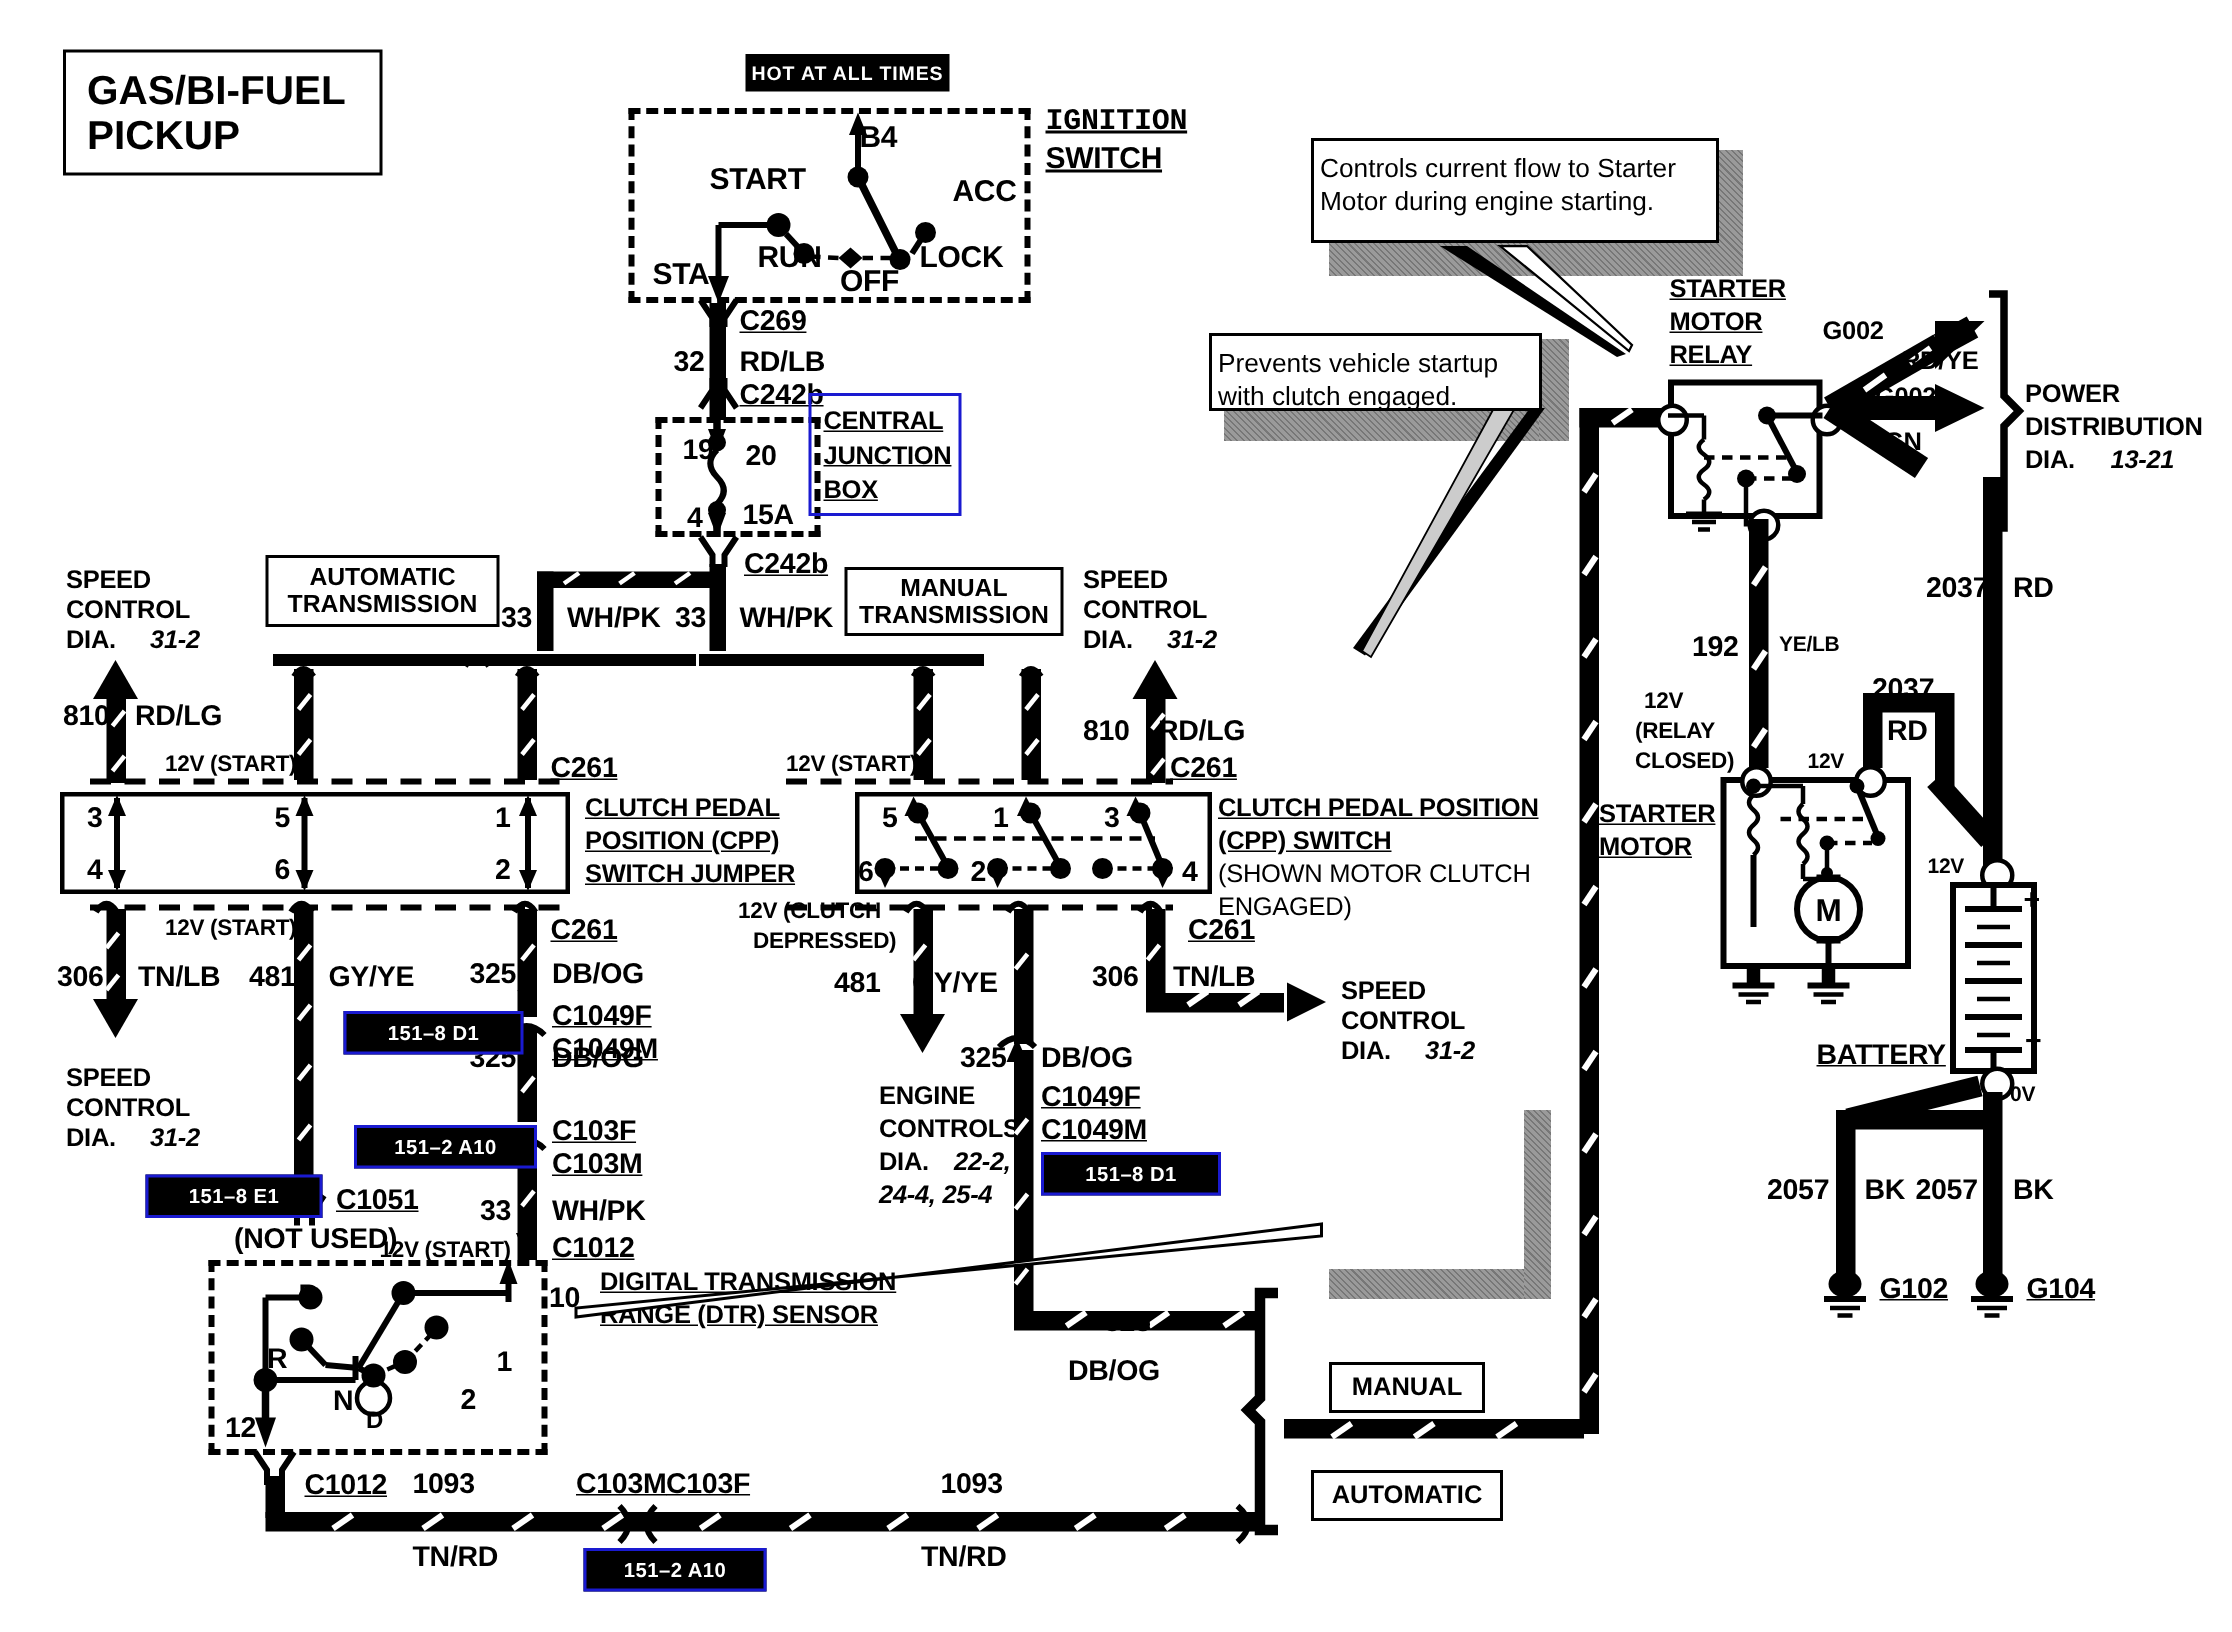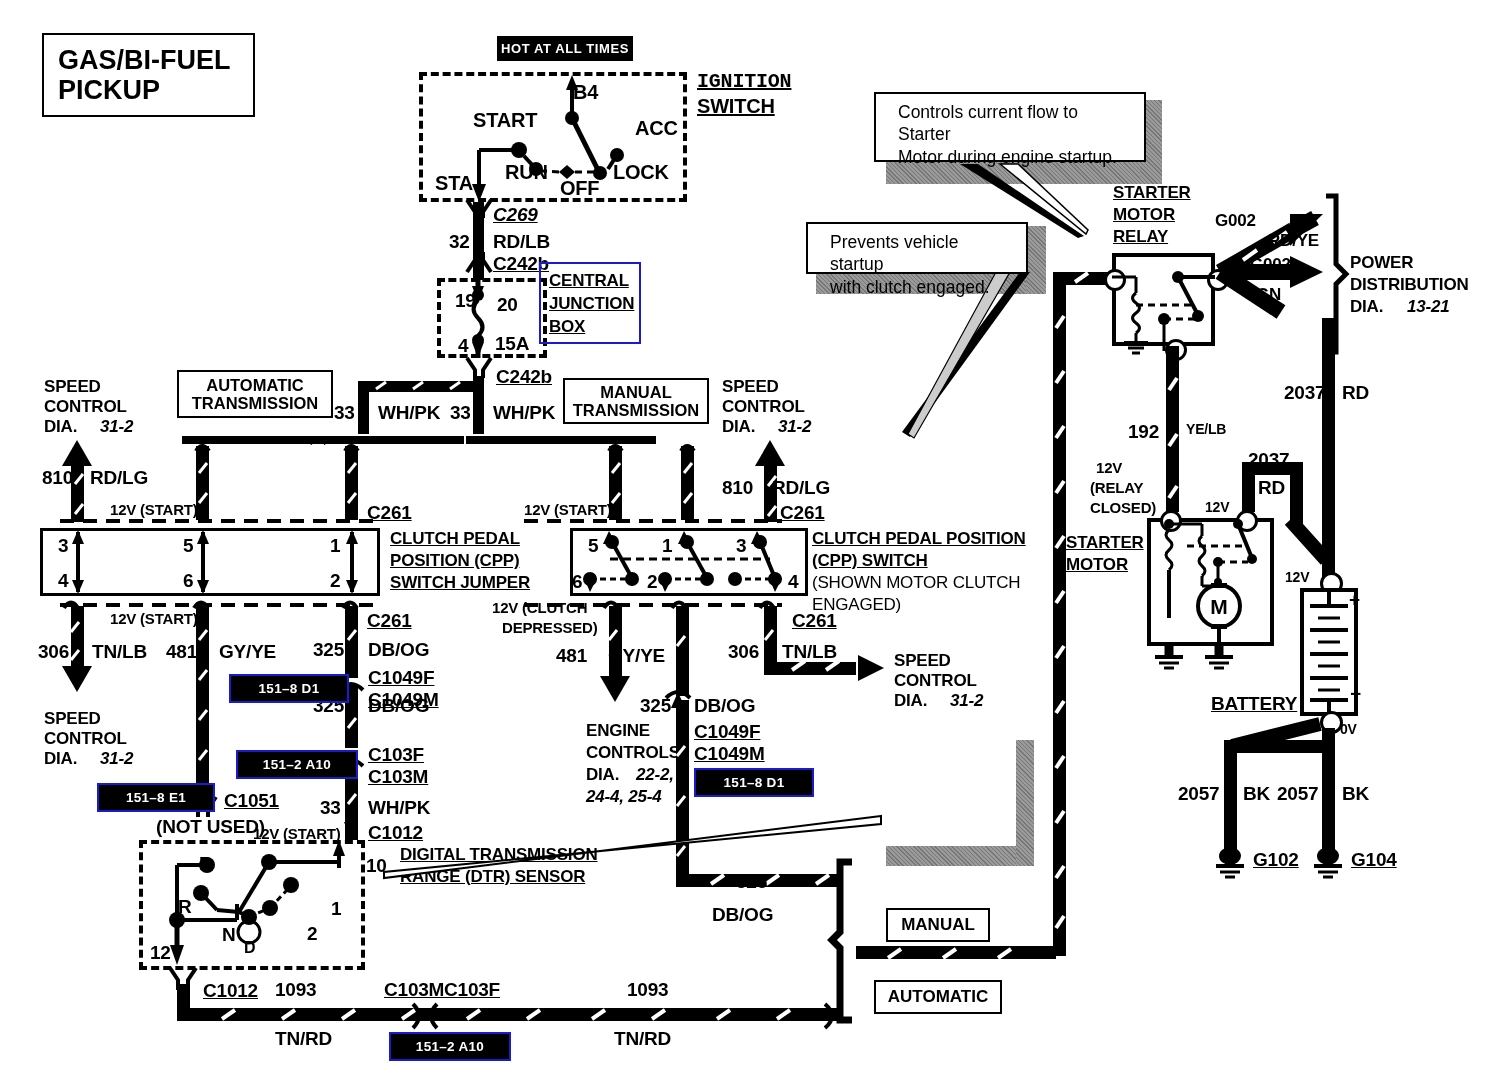--- a/index.html
+++ b/index.html
@@ -16,21 +16,21 @@
   .box{position:absolute;border:3px solid #000;background:#fff;box-sizing:border-box;}
   .boxlabel{position:absolute;border:2.5px solid #000;background:#fff;box-sizing:border-box;
      display:flex;align-items:center;justify-content:center;text-align:center;font-weight:bold;line-height:1.12;}
   .dashbox{position:absolute;border:4px dashed #000;box-sizing:border-box;background:transparent;}
   .titleblock{position:absolute;border:2.5px solid #000;background:#fff;box-sizing:border-box;
      display:flex;flex-direction:column;justify-content:center;padding-left:14px;}
   .titleblock span{font-weight:bold;font-size:27px;line-height:1.12;}
   .hotbar{position:absolute;background:#000;color:#fff;font-weight:bold;display:flex;align-items:center;
      justify-content:center;letter-spacing:0.6px;}
   .callout{position:absolute;border:2px solid #000;background:#fff;box-sizing:border-box;
-     font-size:17.5px;line-height:1.28;padding:7px 22px;}
+     font-size:17.5px;line-height:1.28;padding:7px 4px;}
   .shadowbox{position:absolute;background:#9a9a9a;
      background-image:repeating-linear-gradient(45deg,#777 0 1px,transparent 1px 3px);}
   .cnum{position:absolute;background:#000;border:2px solid #1a1ad0;color:#fff;
      font-size:13.5px;font-weight:bold;display:flex;align-items:center;justify-content:center;letter-spacing:0.3px;}
   .cjb{position:absolute;border:2.5px solid #1a1ad0;background:transparent;}
   .openc{position:absolute;background:#fff;border:3px solid #000;border-radius:50%;}
   svg{position:absolute;overflow:visible;}
 </style>
 </head>
 <body>
@@ -83,21 +83,21 @@
   <div class="lbl" style="left:635px;top:118px;font-size:20px;">ACC</div>
   <div class="lbl" style="left:435px;top:173px;font-size:20px;">STA</div>
 
   <div class="lbl u" style="left:697px;top:71px;font-size:20px;font-family:Liberation Mono, monospace;">IGNITION</div>
   <div class="lbl u" style="left:697px;top:96px;font-size:20px;">SWITCH</div>
 
   <div class="w wv" style="left:473px;top:202px;width:11px;height:78px;"></div>
   <svg style="left:462px;top:198px;width:34px;height:20px;">
     <path d="M5,2 L13,14 L13,20 M29,2 L21,14 L21,20" stroke="#000" stroke-width="4" fill="none"></path>
   </svg>
-  <div class="lbl u" style="left:493px;top:205px;font-size:19px;font-style:italic;">C269</div>
+  <div class="lbl u" style="left:493px;top:205px;font-size:19px;">C269</div>
   <div class="lbl" style="left:449px;top:232px;font-size:19px;">32</div>
   <div class="lbl" style="left:493px;top:232px;font-size:19px;">RD/LB</div>
   <svg style="left:462px;top:252px;width:34px;height:22px;">
     <path d="M5,20 L13,8 L13,0 M29,20 L21,8 L21,0" stroke="#000" stroke-width="4" fill="none"></path>
   </svg>
   <div class="lbl u" style="left:493px;top:254px;font-size:19px;">C242b</div>
 
   <div class="dashbox" style="left:437px;top:278px;width:110px;height:80px;"></div>
   <svg style="left:437px;top:278px;width:110px;height:80px;">
     <line x1="41" y1="0" x2="41" y2="12" stroke="#000" stroke-width="5"></line>
@@ -711,21 +711,21 @@
   <div class="lbl u" style="left:1351px;top:850px;font-size:19px;">G104</div>
 
   <div class="shadowbox" style="left:886px;top:162px;width:275px;height:22px;"></div>
   <div class="shadowbox" style="left:1140px;top:100px;width:22px;height:84px;"></div>
   <svg style="left:960px;top:164px;width:200px;height:80px;">
     <polygon points="0,0 118,74 124,72 18,0" fill="#000"></polygon>
     <polygon points="40,0 126,70 128,66 58,0" fill="#fff" stroke="#000" stroke-width="1.5"></polygon>
   </svg>
   <div class="callout" style="left:874px;top:92px;width:272px;height:70px;">
     <div>Controls current flow to Starter</div>
-    <div>Motor during engine startup.</div>
+    <div>Motor during engine starting.</div>
   </div>
 
   <div class="shadowbox" style="left:816px;top:272px;width:230px;height:22px;"></div>
   <div class="shadowbox" style="left:1026px;top:226px;width:20px;height:68px;"></div>
   <svg style="left:900px;top:272px;width:140px;height:170px;">
     <polygon points="130,0 10,165 2,160 120,0" fill="#000"></polygon>
     <polygon points="96,0 8,162 14,166 110,0" fill="#ccc" stroke="#000" stroke-width="1.2"></polygon>
   </svg>
   <div class="callout" style="left:806px;top:222px;width:222px;height:52px;">
     <div>Prevents vehicle startup</div>

